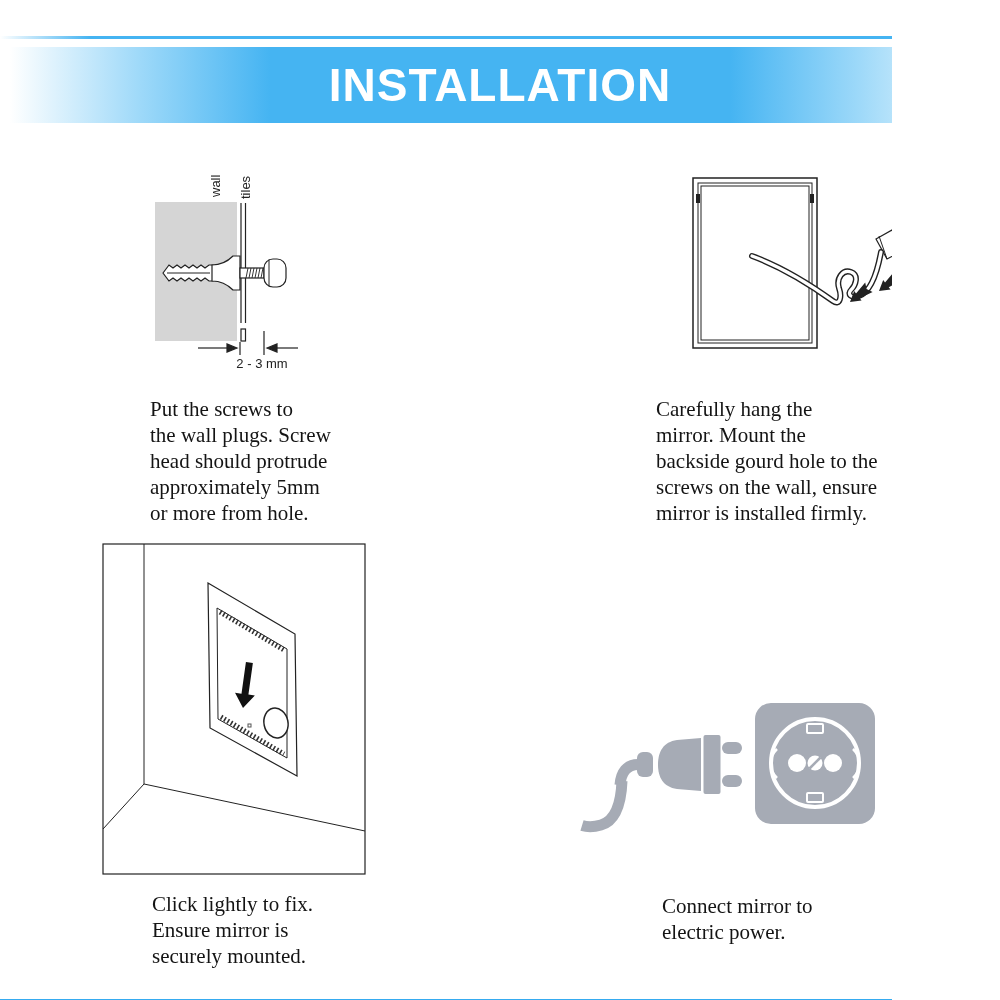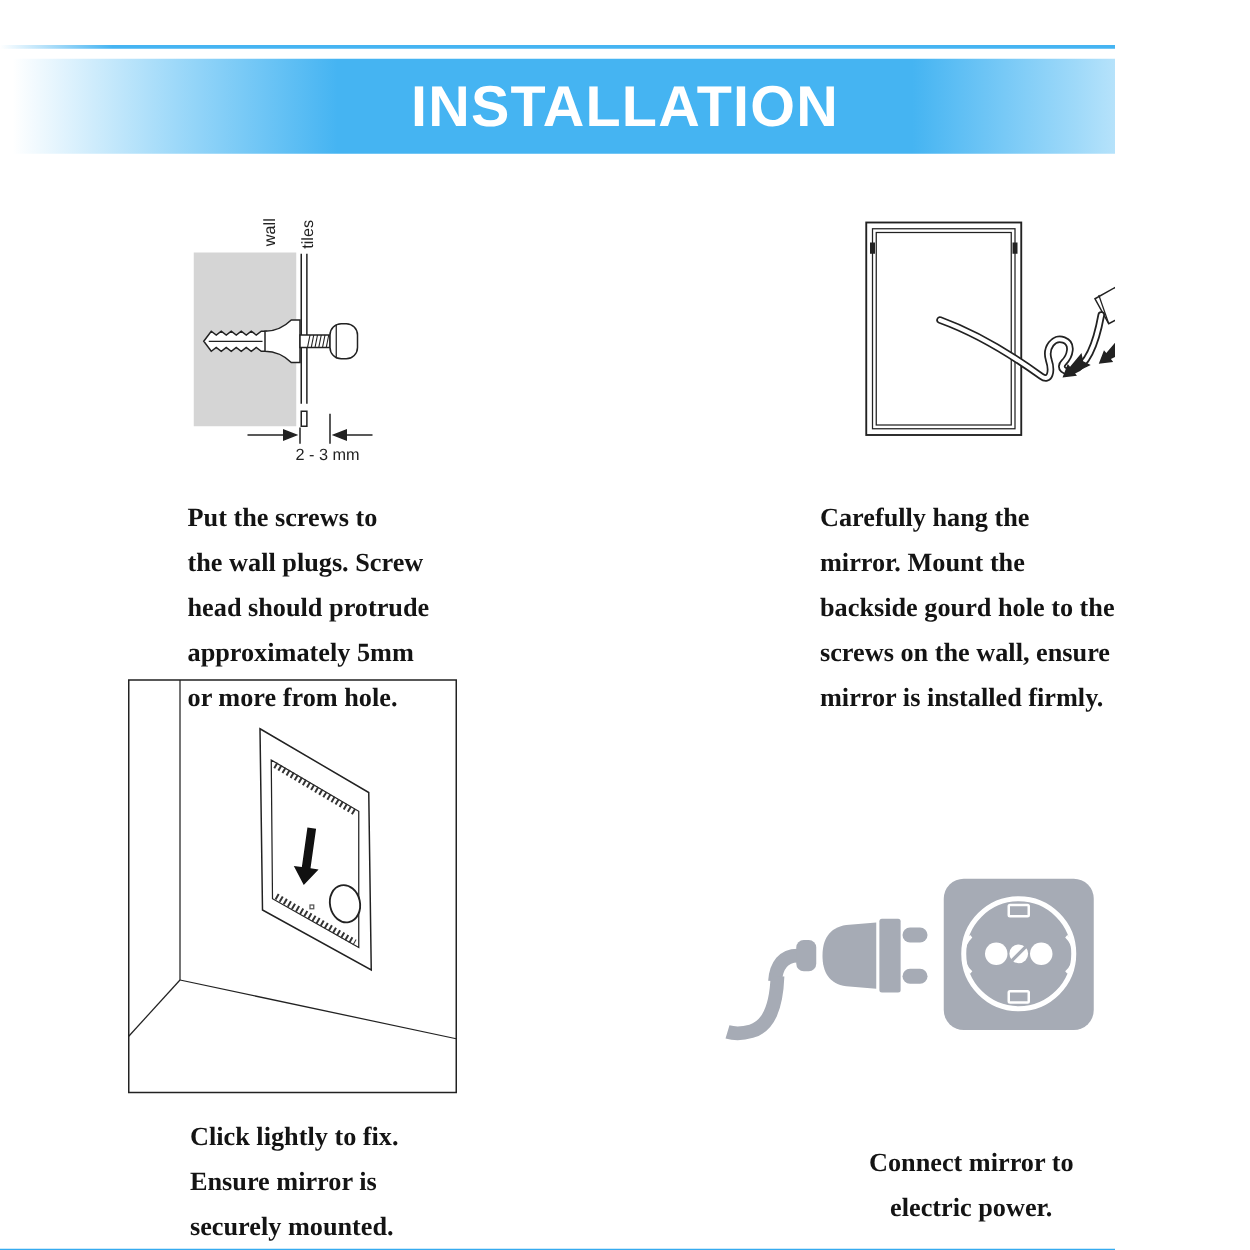--- a/index.html
+++ b/index.html
@@ -7,25 +7,25 @@
         font-family:"Liberation Serif",serif;color:#141414;margin-top:36px;}
   .top-strip{position:absolute;left:0;top:0;width:1000px;height:3px;
         background:linear-gradient(90deg,rgba(69,180,242,0) 0%,#45b4f2 9%,#45b4f2 91%,rgba(69,180,242,0) 100%);}
   .header-band{position:absolute;left:0;top:11px;width:1000px;height:76px;
         display:flex;align-items:center;justify-content:center;
         background:linear-gradient(90deg,#ffffff 1%,#9ed9f9 14%,#45b4f2 27%,#45b4f2 73%,#9ed9f9 86%,#ffffff 99%);}
   .header-band h1{margin:0;font-family:"Liberation Sans",sans-serif;font-weight:bold;
         font-size:46px;letter-spacing:1px;color:#ffffff;}
   .bottom-bar{position:absolute;left:0;top:963px;width:1000px;height:19px;background:#36abf0;}
   .diagram{position:absolute;}
-  .caption{position:absolute;font-size:21px;line-height:36px;white-space:pre-line;font-weight:bold;}
+  .caption{position:absolute;font-size:21px;line-height:26px;white-space:pre-line;}
   .cap1{left:150px;top:360px;width:230px;}
   .cap2{left:656px;top:360px;width:250px;}
   .cap3{left:152px;top:855px;width:230px;}
-  .cap4{left:662px;top:876px;width:230px;text-align:center;}
+  .cap4{left:662px;top:857px;width:230px;}
   svg text{font-family:"Liberation Sans",sans-serif;fill:#222;}
 </style>
 </head>
 <body>
 
 <div class="page">
 
   <div class="top-strip"></div>
 
   <div class="header-band">

